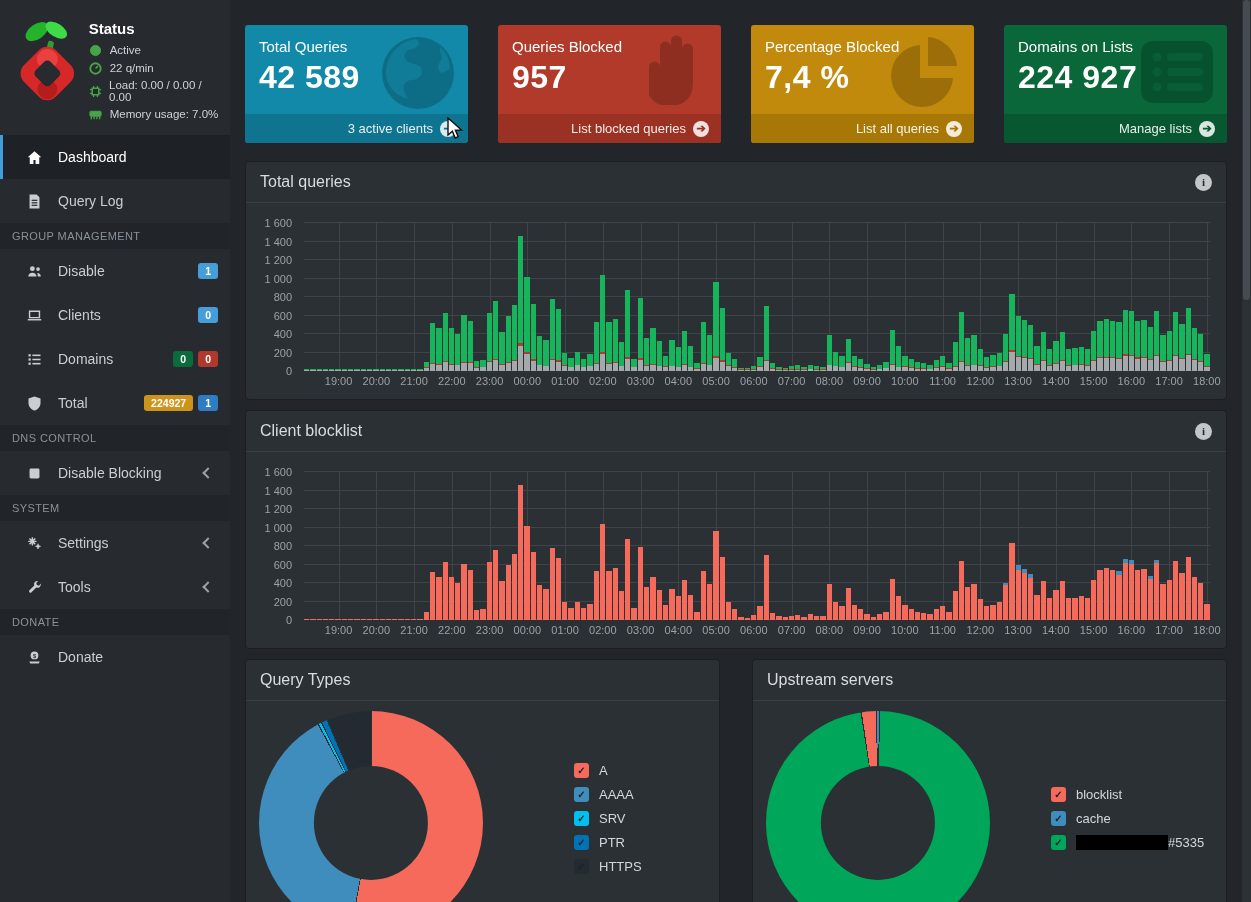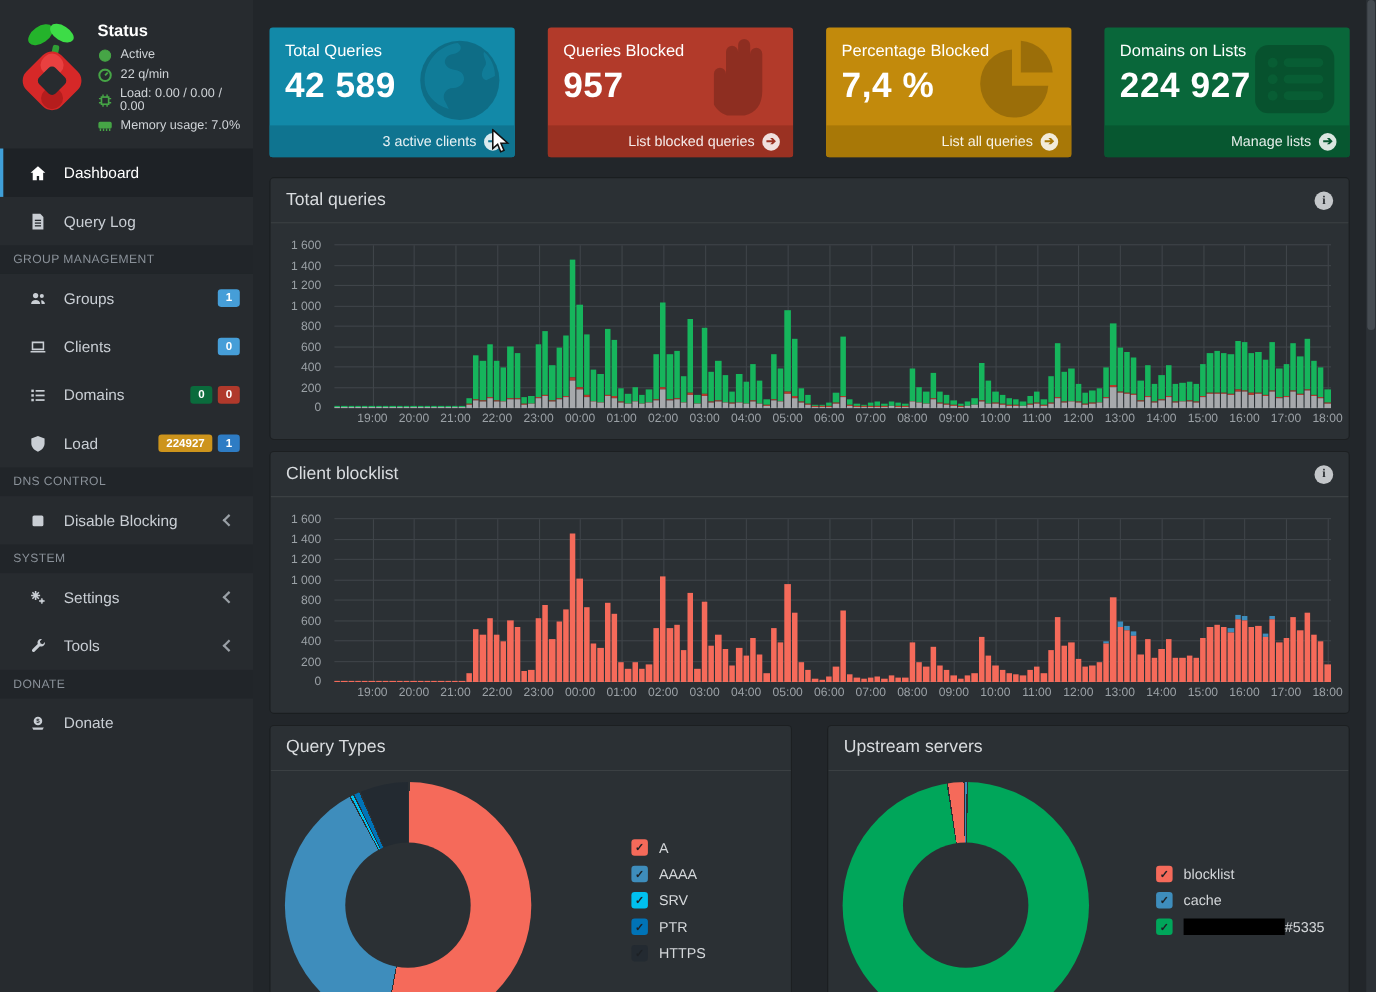--- a/index.html
+++ b/index.html
@@ -168,21 +168,21 @@
         <div class="nav-section-label">GROUP MANAGEMENT</div>
         <div class="nav-item">
           <span class="nicon">
             <svg viewBox="0 0 24 24">
               <circle cx="9" cy="8" r="3.4"></circle>
               <path d="M3.2 19c0-3.2 2.6-5.2 5.8-5.2s5.8 2 5.8 5.2z"></path>
               <circle cx="17" cy="8.6" r="2.6"></circle>
               <path d="M16 14.2c2.9.2 4.9 2.1 4.9 4.8h-4.2z"></path>
             </svg>
           </span>
-          <span class="nlabel">Groups</span>
+          <span class="nlabel">Disable</span>
           <span class="badges">
             <span class="badge" style="background:#469ed8">1</span>
           </span>
         </div>
         <div class="nav-item">
           <span class="nicon">
             <svg viewBox="0 0 24 24">
               <path d="M5 6h14v9H5z" fill="none" stroke="currentColor" stroke-width="2"></path>
               <path d="M2.5 17h19v2h-19z"></path>
             </svg>
@@ -208,21 +208,21 @@
             <span class="badge" style="background:#0a6b3c">0</span>
             <span class="badge" style="background:#b0392b">0</span>
           </span>
         </div>
         <div class="nav-item">
           <span class="nicon">
             <svg viewBox="0 0 24 24">
               <path d="M12 2l8.5 3v6.2c0 5.2-3.7 9.1-8.5 10.8C7.2 20.3 3.5 16.4 3.5 11.2V5z"></path>
             </svg>
           </span>
-          <span class="nlabel">Load</span>
+          <span class="nlabel">Total</span>
           <span class="badges">
             <span class="badge" style="background:#cd941c">224927</span>
             <span class="badge" style="background:#2e7cc4">1</span>
           </span>
         </div>
         <div class="nav-section-label">DNS CONTROL</div>
         <div class="nav-item">
           <span class="nicon">
             <svg viewBox="0 0 24 24">
               <rect x="5" y="5" width="14" height="14" rx="2"></rect>

